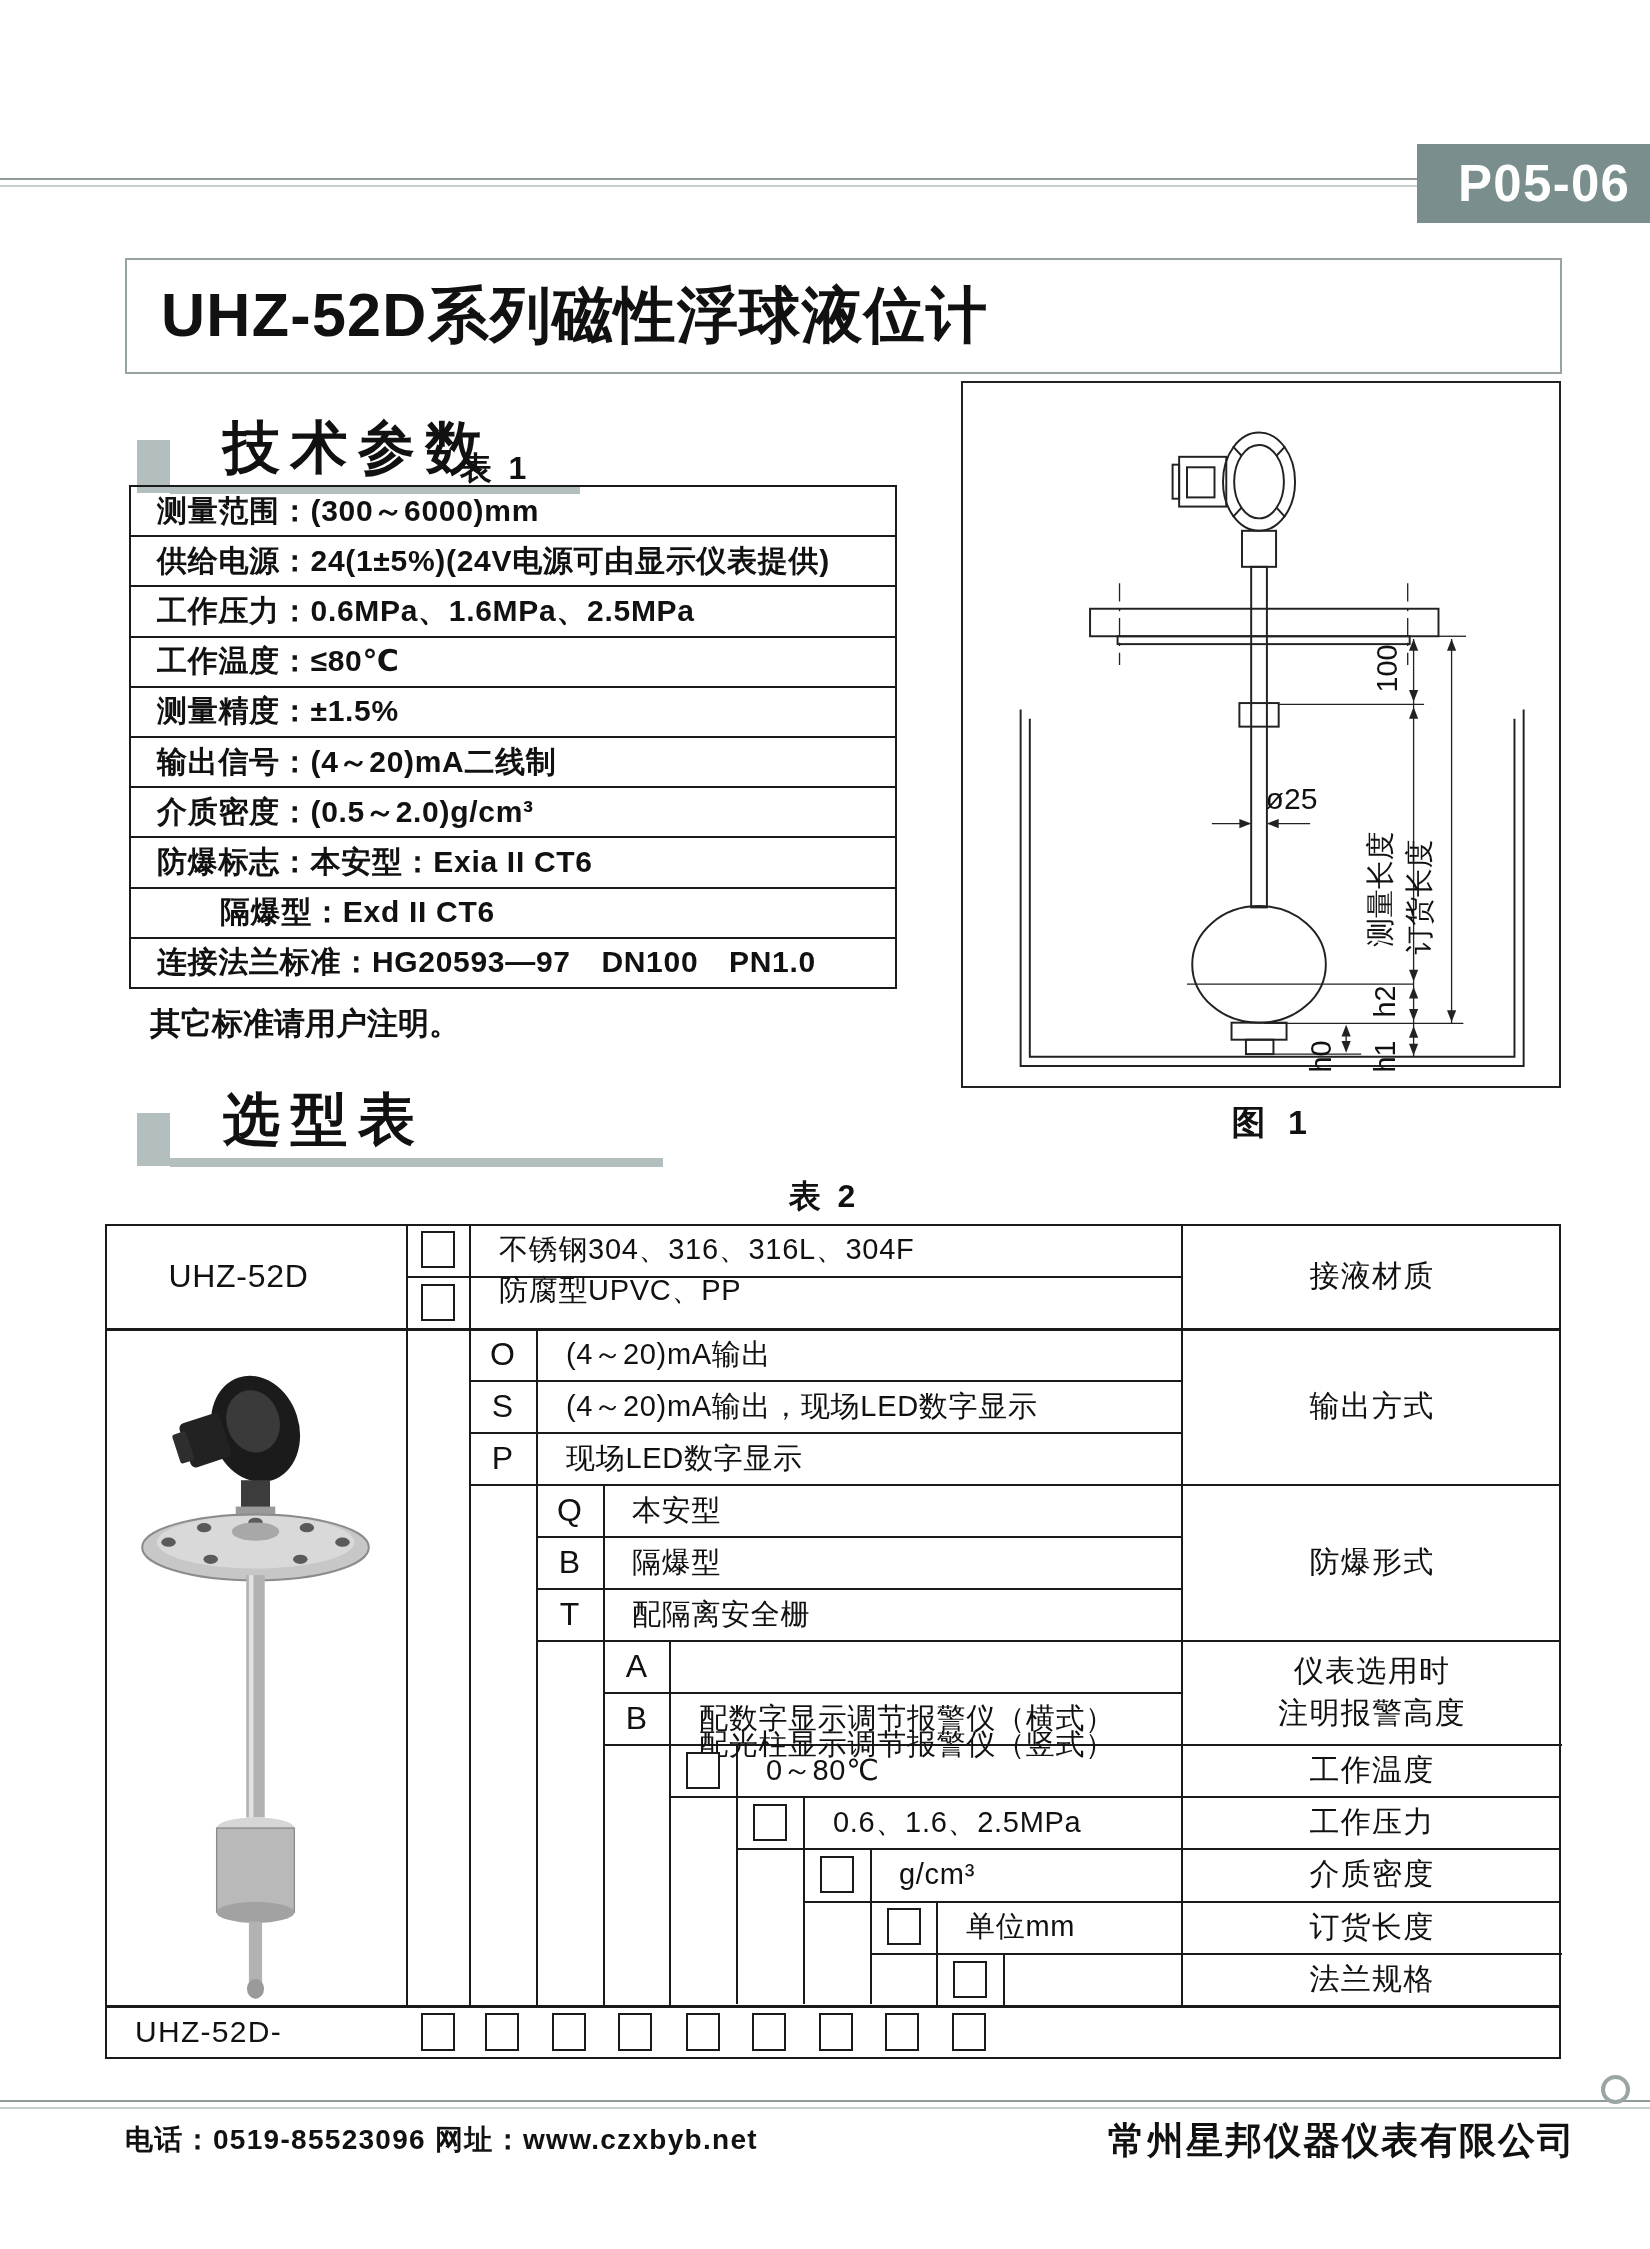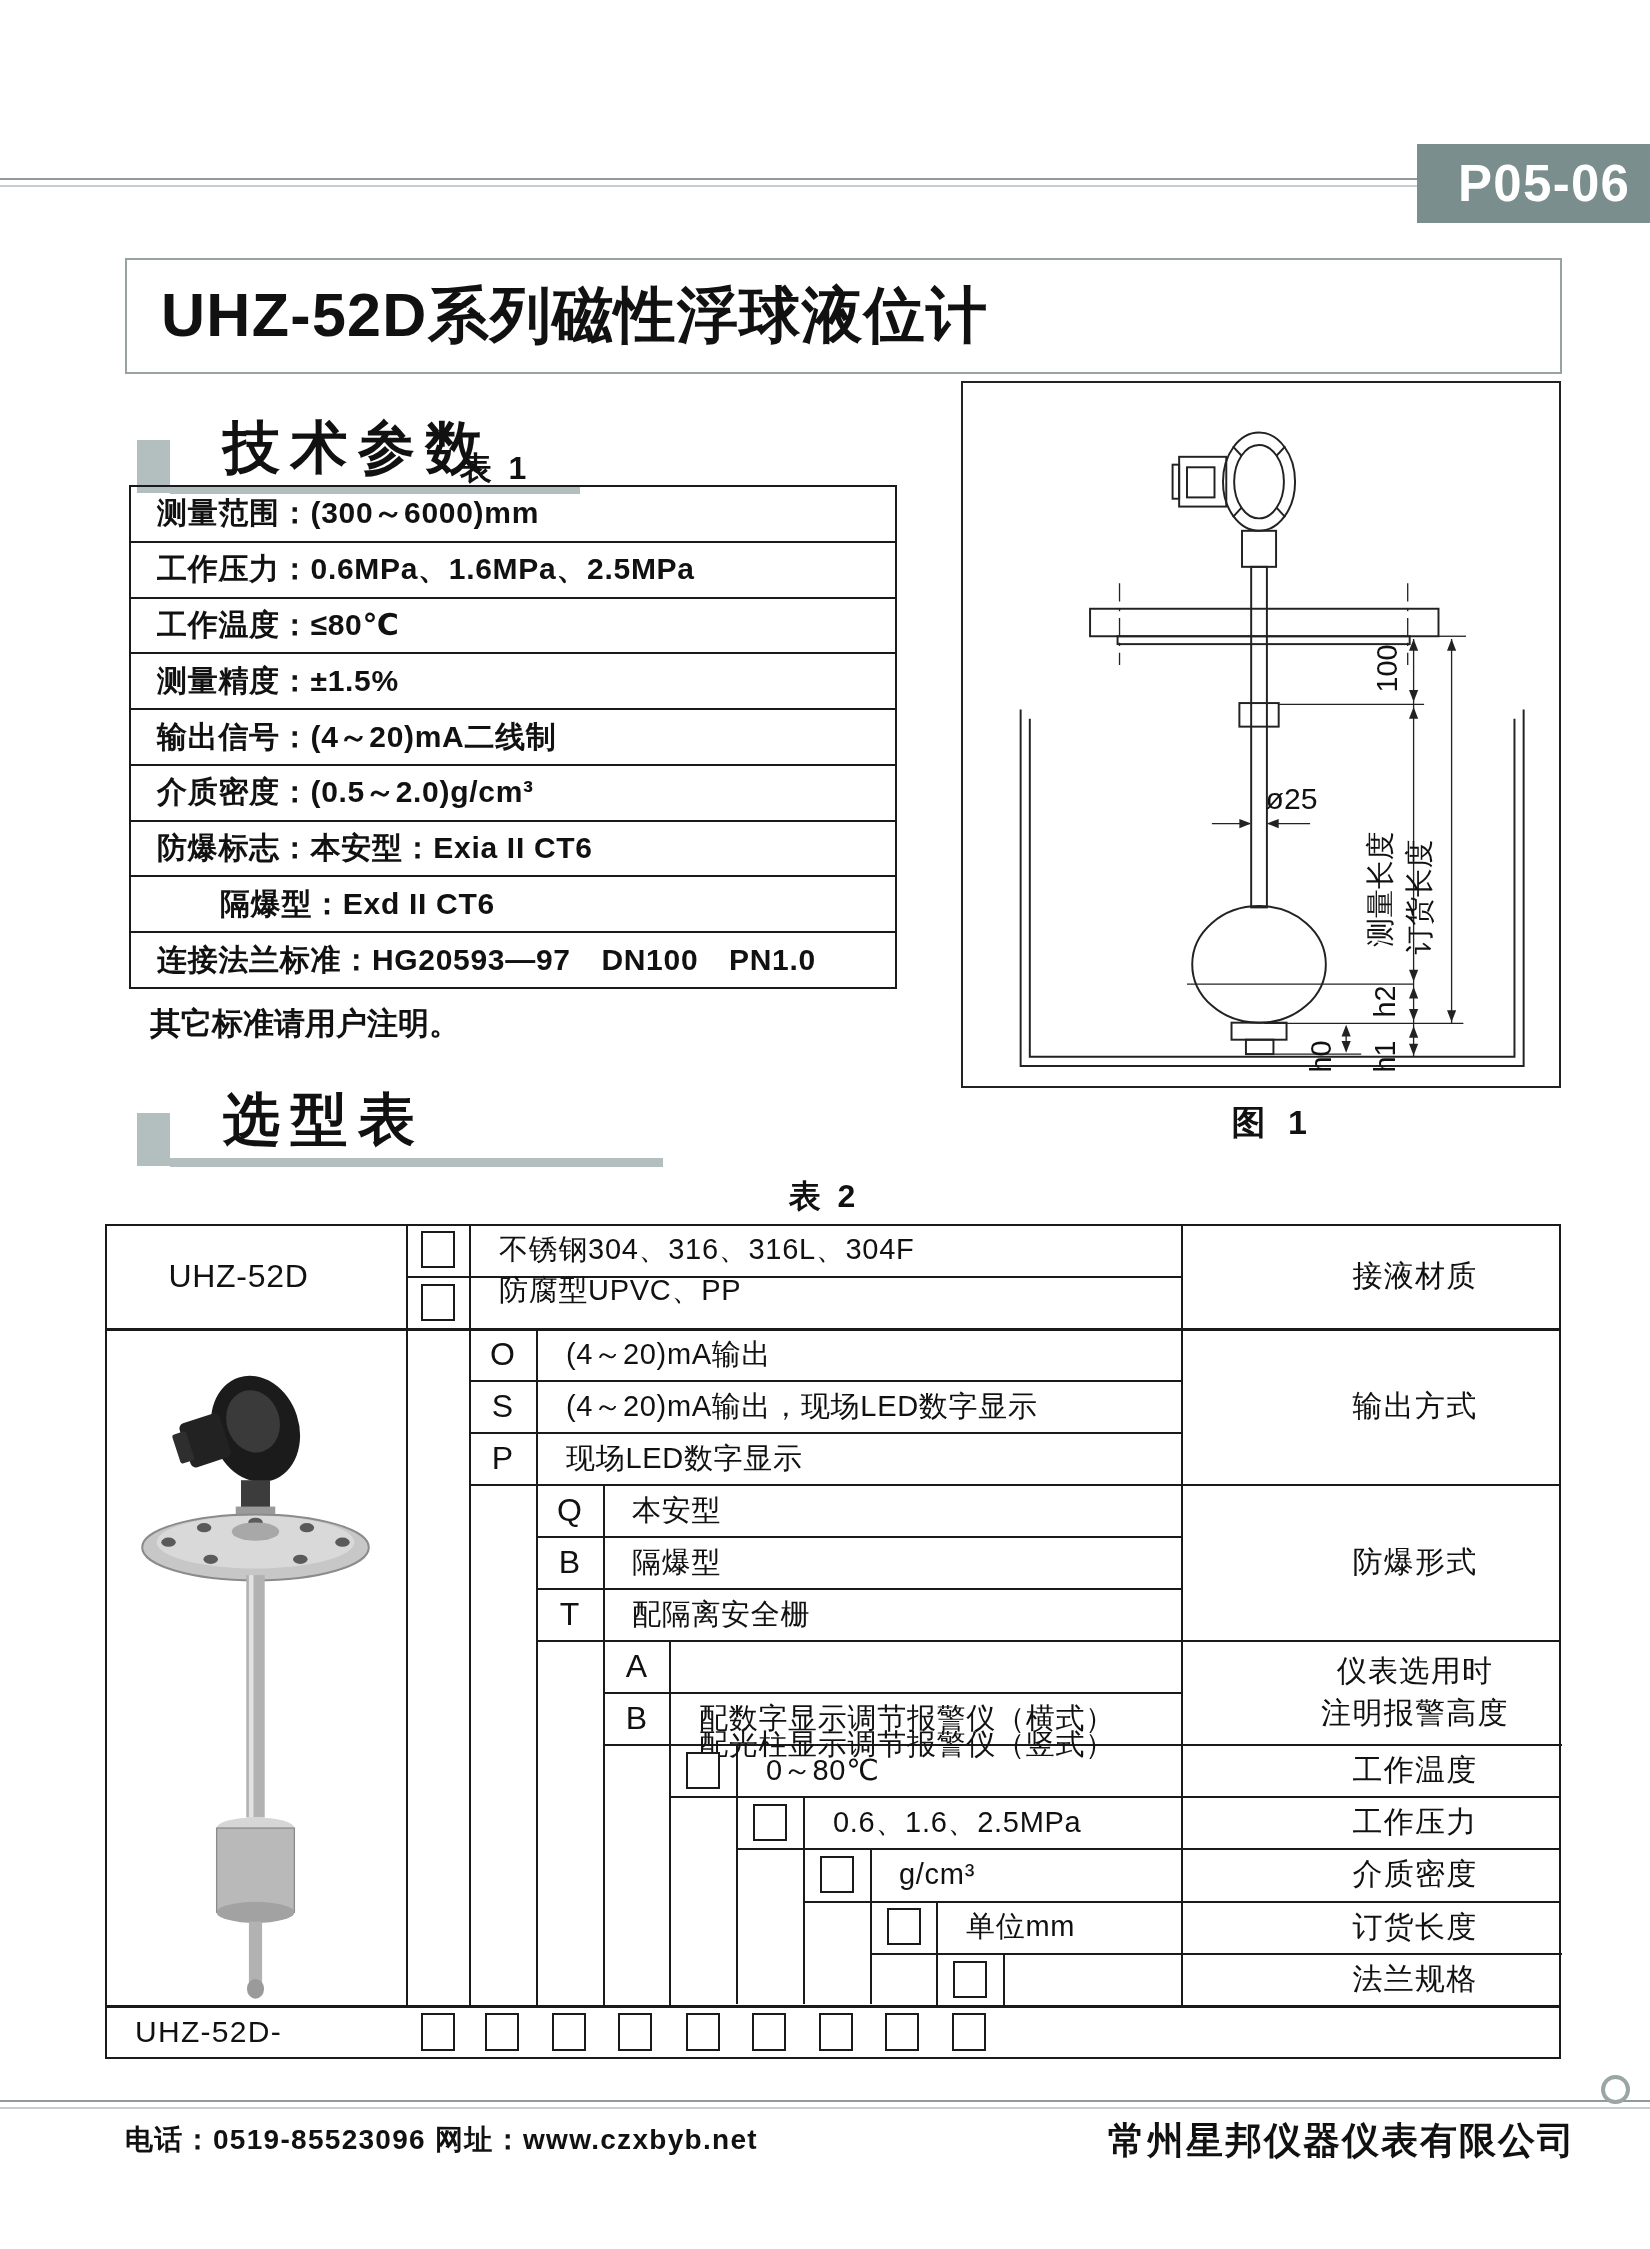--- a/index.html
+++ b/index.html
@@ -24,21 +24,21 @@
          padding-left:26px;font-size:30px;font-weight:600;letter-spacing:0.7px;}
   .t1row:last-child{border-bottom:none;}
   .t1row.indent{padding-left:89px;}
   .note{position:absolute;left:150px;top:1003px;font-size:31px;font-weight:600;}
   .figframe{position:absolute;left:961px;top:381px;width:600px;height:707px;border:2px solid #222;box-sizing:border-box;}
   .figcap{position:absolute;left:1180px;top:1100px;width:185px;text-align:center;font-size:34px;font-weight:bold;letter-spacing:6.6px;}
   .cbx{position:absolute;width:34px;height:37px;border:2.6px solid #1a1a1a;box-sizing:border-box;background:#fff;}
   .code{position:absolute;display:flex;align-items:center;justify-content:center;font-size:32px;}
   .desc{position:absolute;height:37px;line-height:37px;font-size:29px;letter-spacing:0.7px;white-space:nowrap;}
   .grp{position:absolute;left:1183px;width:378px;display:flex;flex-direction:column;align-items:center;justify-content:center;
-       font-size:30px;letter-spacing:1.3px;line-height:42px;padding-left:43px;}
+       font-size:30px;letter-spacing:1.3px;line-height:42px;}
   .modelcell{position:absolute;left:105px;top:1224px;width:267px;height:104px;display:flex;align-items:center;justify-content:center;
              font-size:32px;letter-spacing:0.7px;}
   .orderlabel{position:absolute;left:135px;top:2005px;height:53px;line-height:53px;font-size:30px;letter-spacing:1.3px;}
   .footer-left{position:absolute;left:125px;top:2121px;font-size:28px;font-weight:bold;letter-spacing:1.3px;}
   .footer-right{position:absolute;right:75px;top:2116px;font-size:37px;font-weight:bold;letter-spacing:2px;}
   .pagecircle{position:absolute;left:1601px;top:2075px;width:29px;height:29px;border:4.6px solid #9aa5a5;border-radius:50%;
               background:#fff;box-sizing:border-box;}
   svg text{font-family:"Liberation Sans","DejaVu Sans",sans-serif;}
 </style>
 </head>
@@ -56,20 +56,21 @@
     <span>UHZ-52D系列磁性浮球液位计</span>
   </div>
 
   <div class="secbullet" style="left:137px;top:440px;"></div>
   <div class="secbar" style="left:170px;top:485px;width:410px;"></div>
   <div class="sectitle" style="left:223px;top:410px;">技术参数</div>
 
   <div class="tcap" style="left:396px;top:447px;width:198px;text-align:center;">表 1</div>
   <div class="table1">
     <div class="t1row">测量范围：(300～6000)mm</div>
+    <div class="t1row">供给电源：24(1±5%)(24V电源可由显示仪表提供)</div>
     <div class="t1row">工作压力：0.6MPa、1.6MPa、2.5MPa</div>
     <div class="t1row">工作温度：≤80℃</div>
     <div class="t1row">测量精度：±1.5%</div>
     <div class="t1row">输出信号：(4～20)mA二线制</div>
     <div class="t1row">介质密度：(0.5～2.0)g/cm³</div>
     <div class="t1row">防爆标志：本安型：Exia II CT6</div>
     <div class="t1row indent">隔爆型：Exd II CT6</div>
     <div class="t1row">连接法兰标准：HG20593—97　DN100　PN1.0</div>
   </div>
   <div class="note">其它标准请用户注明。</div>

